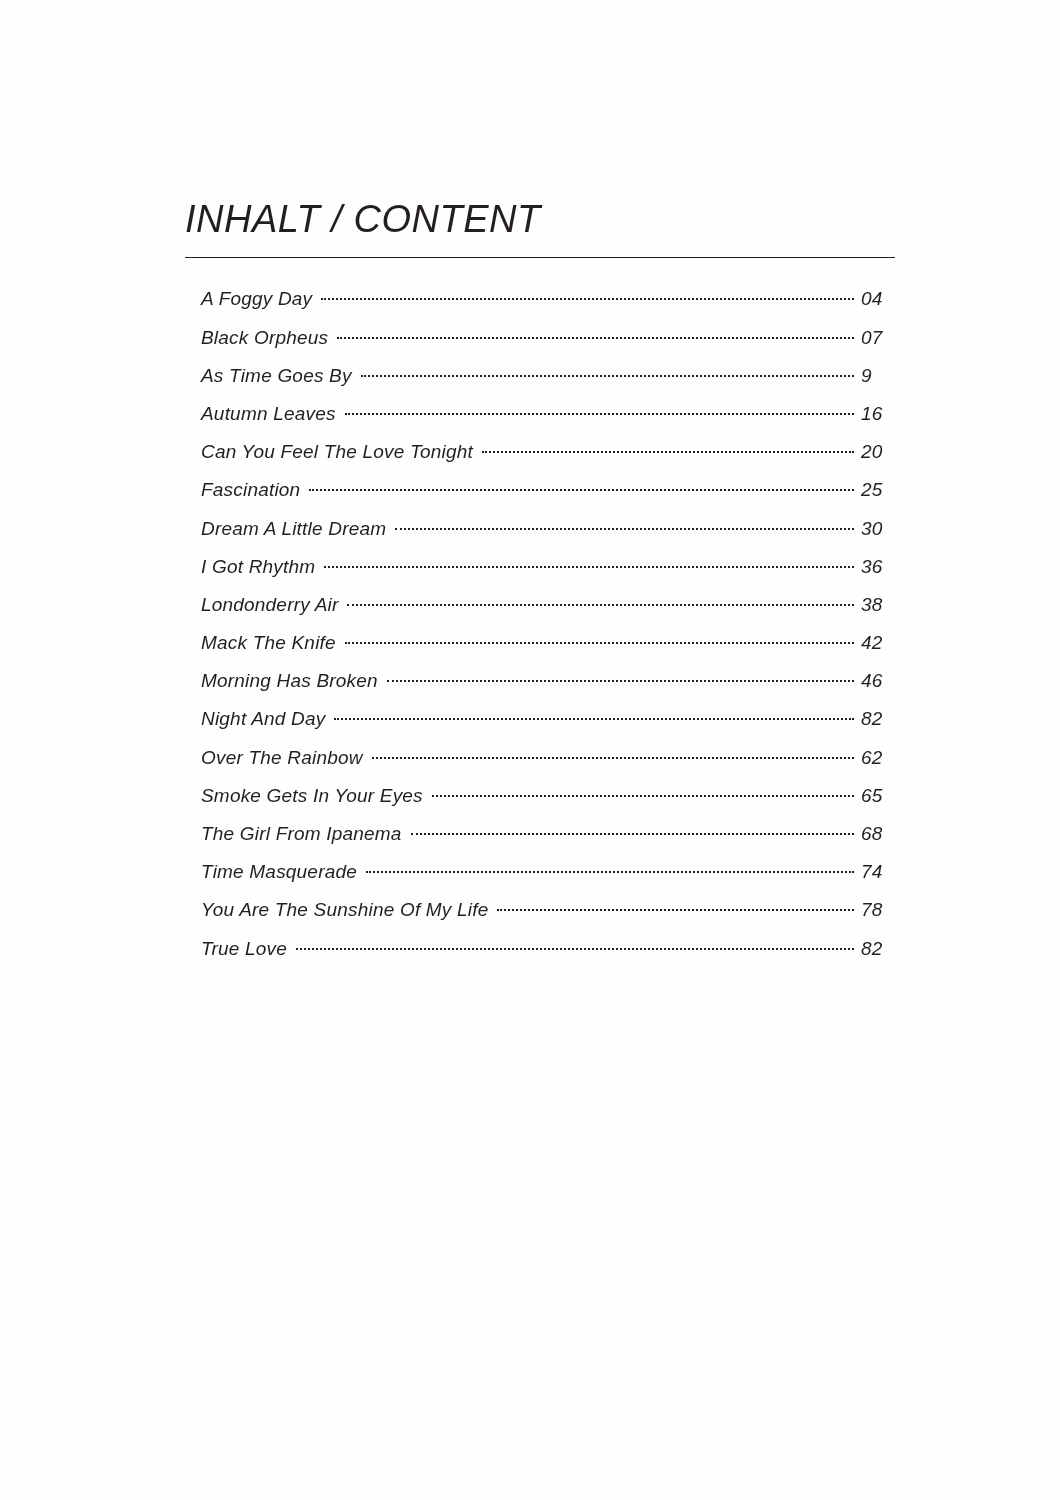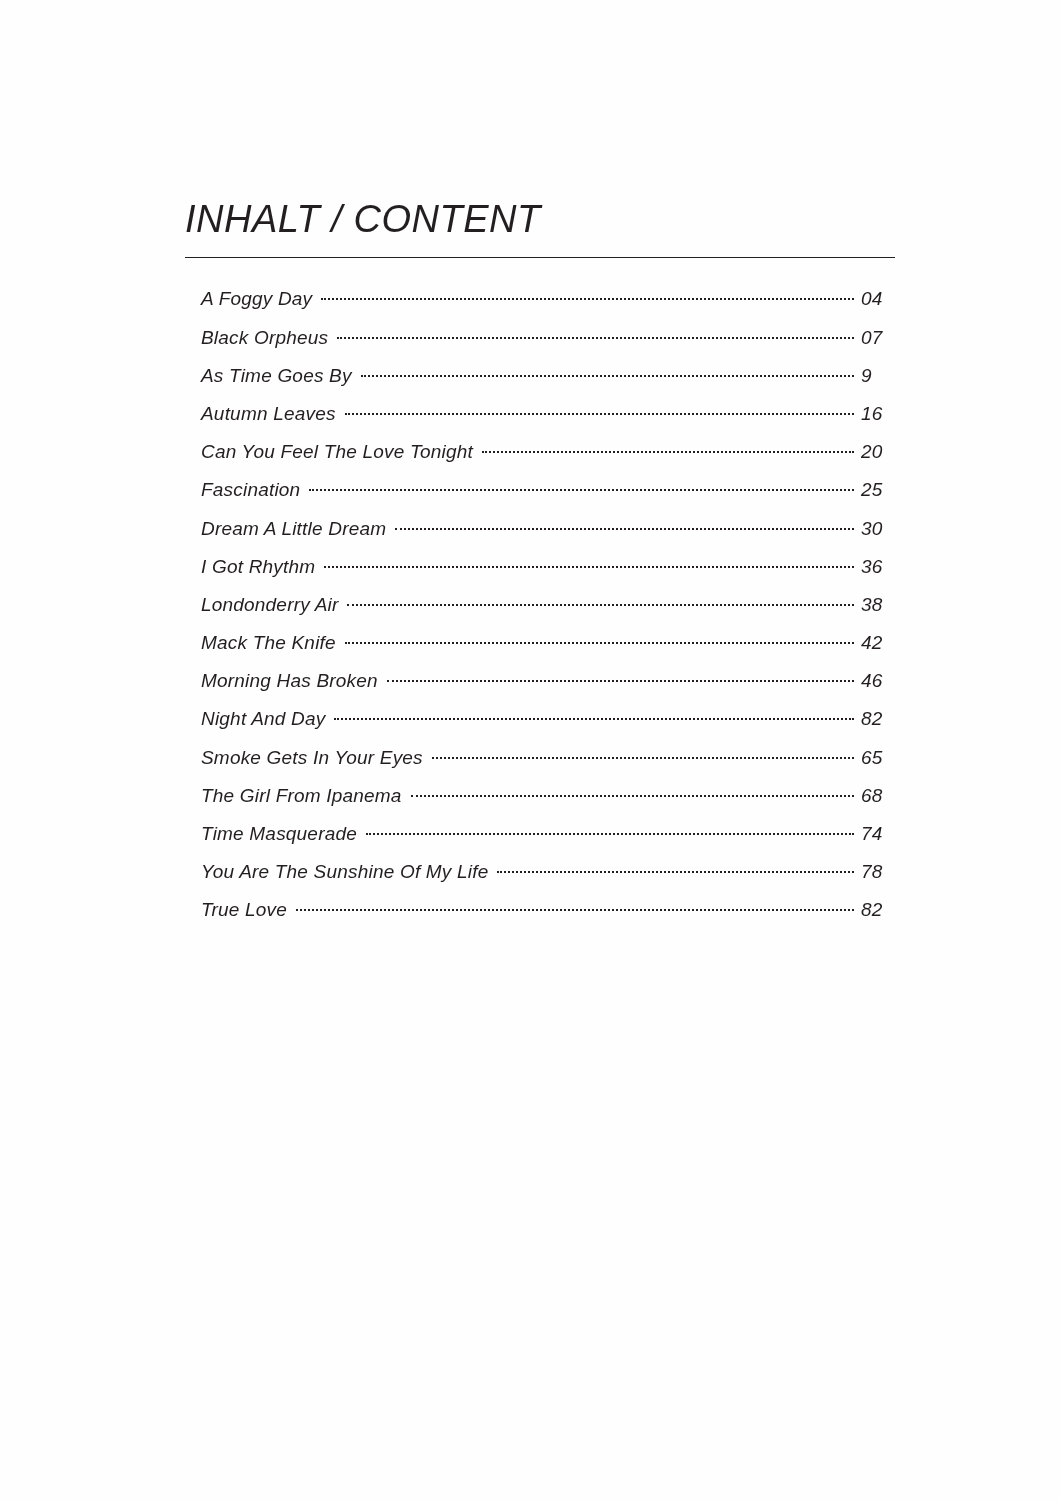--- a/index.html
+++ b/index.html
@@ -139,20 +139,25 @@
         <span class="toc-label">Morning Has Broken</span>
         <span class="toc-dots"></span>
         <span class="toc-page">46</span>
       </li>
       <li class="toc-row">
         <span class="toc-label">Night And Day</span>
         <span class="toc-dots"></span>
         <span class="toc-page">82</span>
       </li>
       <li class="toc-row">
+        <span class="toc-label">Over The Rainbow</span>
+        <span class="toc-dots"></span>
+        <span class="toc-page">62</span>
+      </li>
+      <li class="toc-row">
         <span class="toc-label">Smoke Gets In Your Eyes</span>
         <span class="toc-dots"></span>
         <span class="toc-page">65</span>
       </li>
       <li class="toc-row">
         <span class="toc-label">The Girl From Ipanema</span>
         <span class="toc-dots"></span>
         <span class="toc-page">68</span>
       </li>
       <li class="toc-row">

